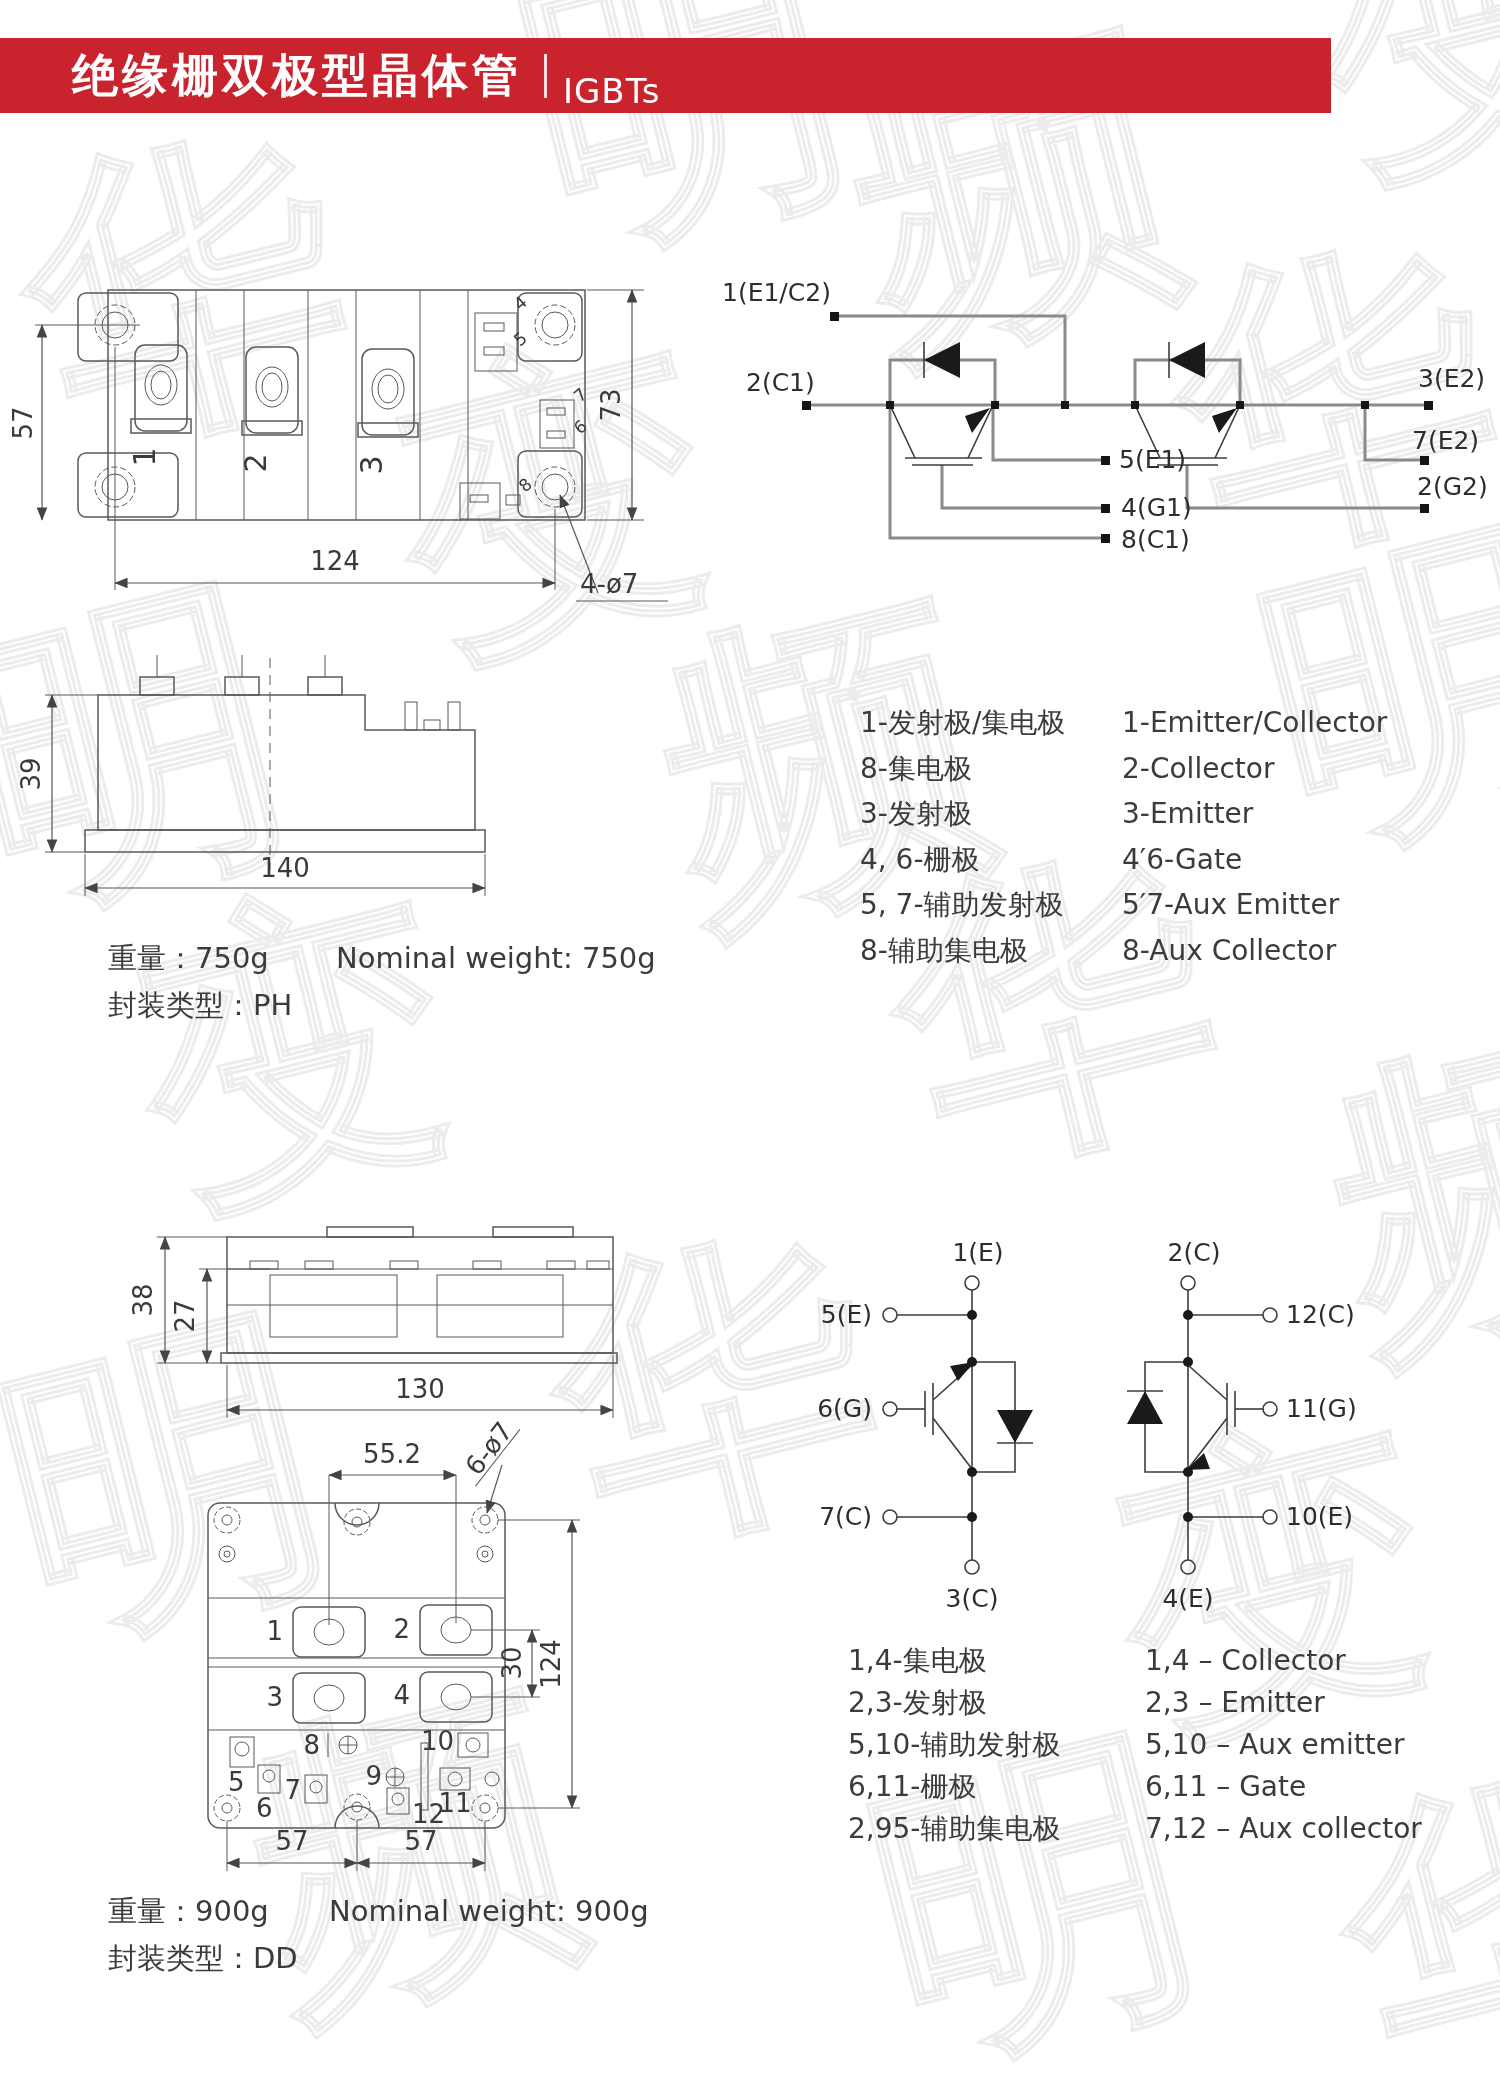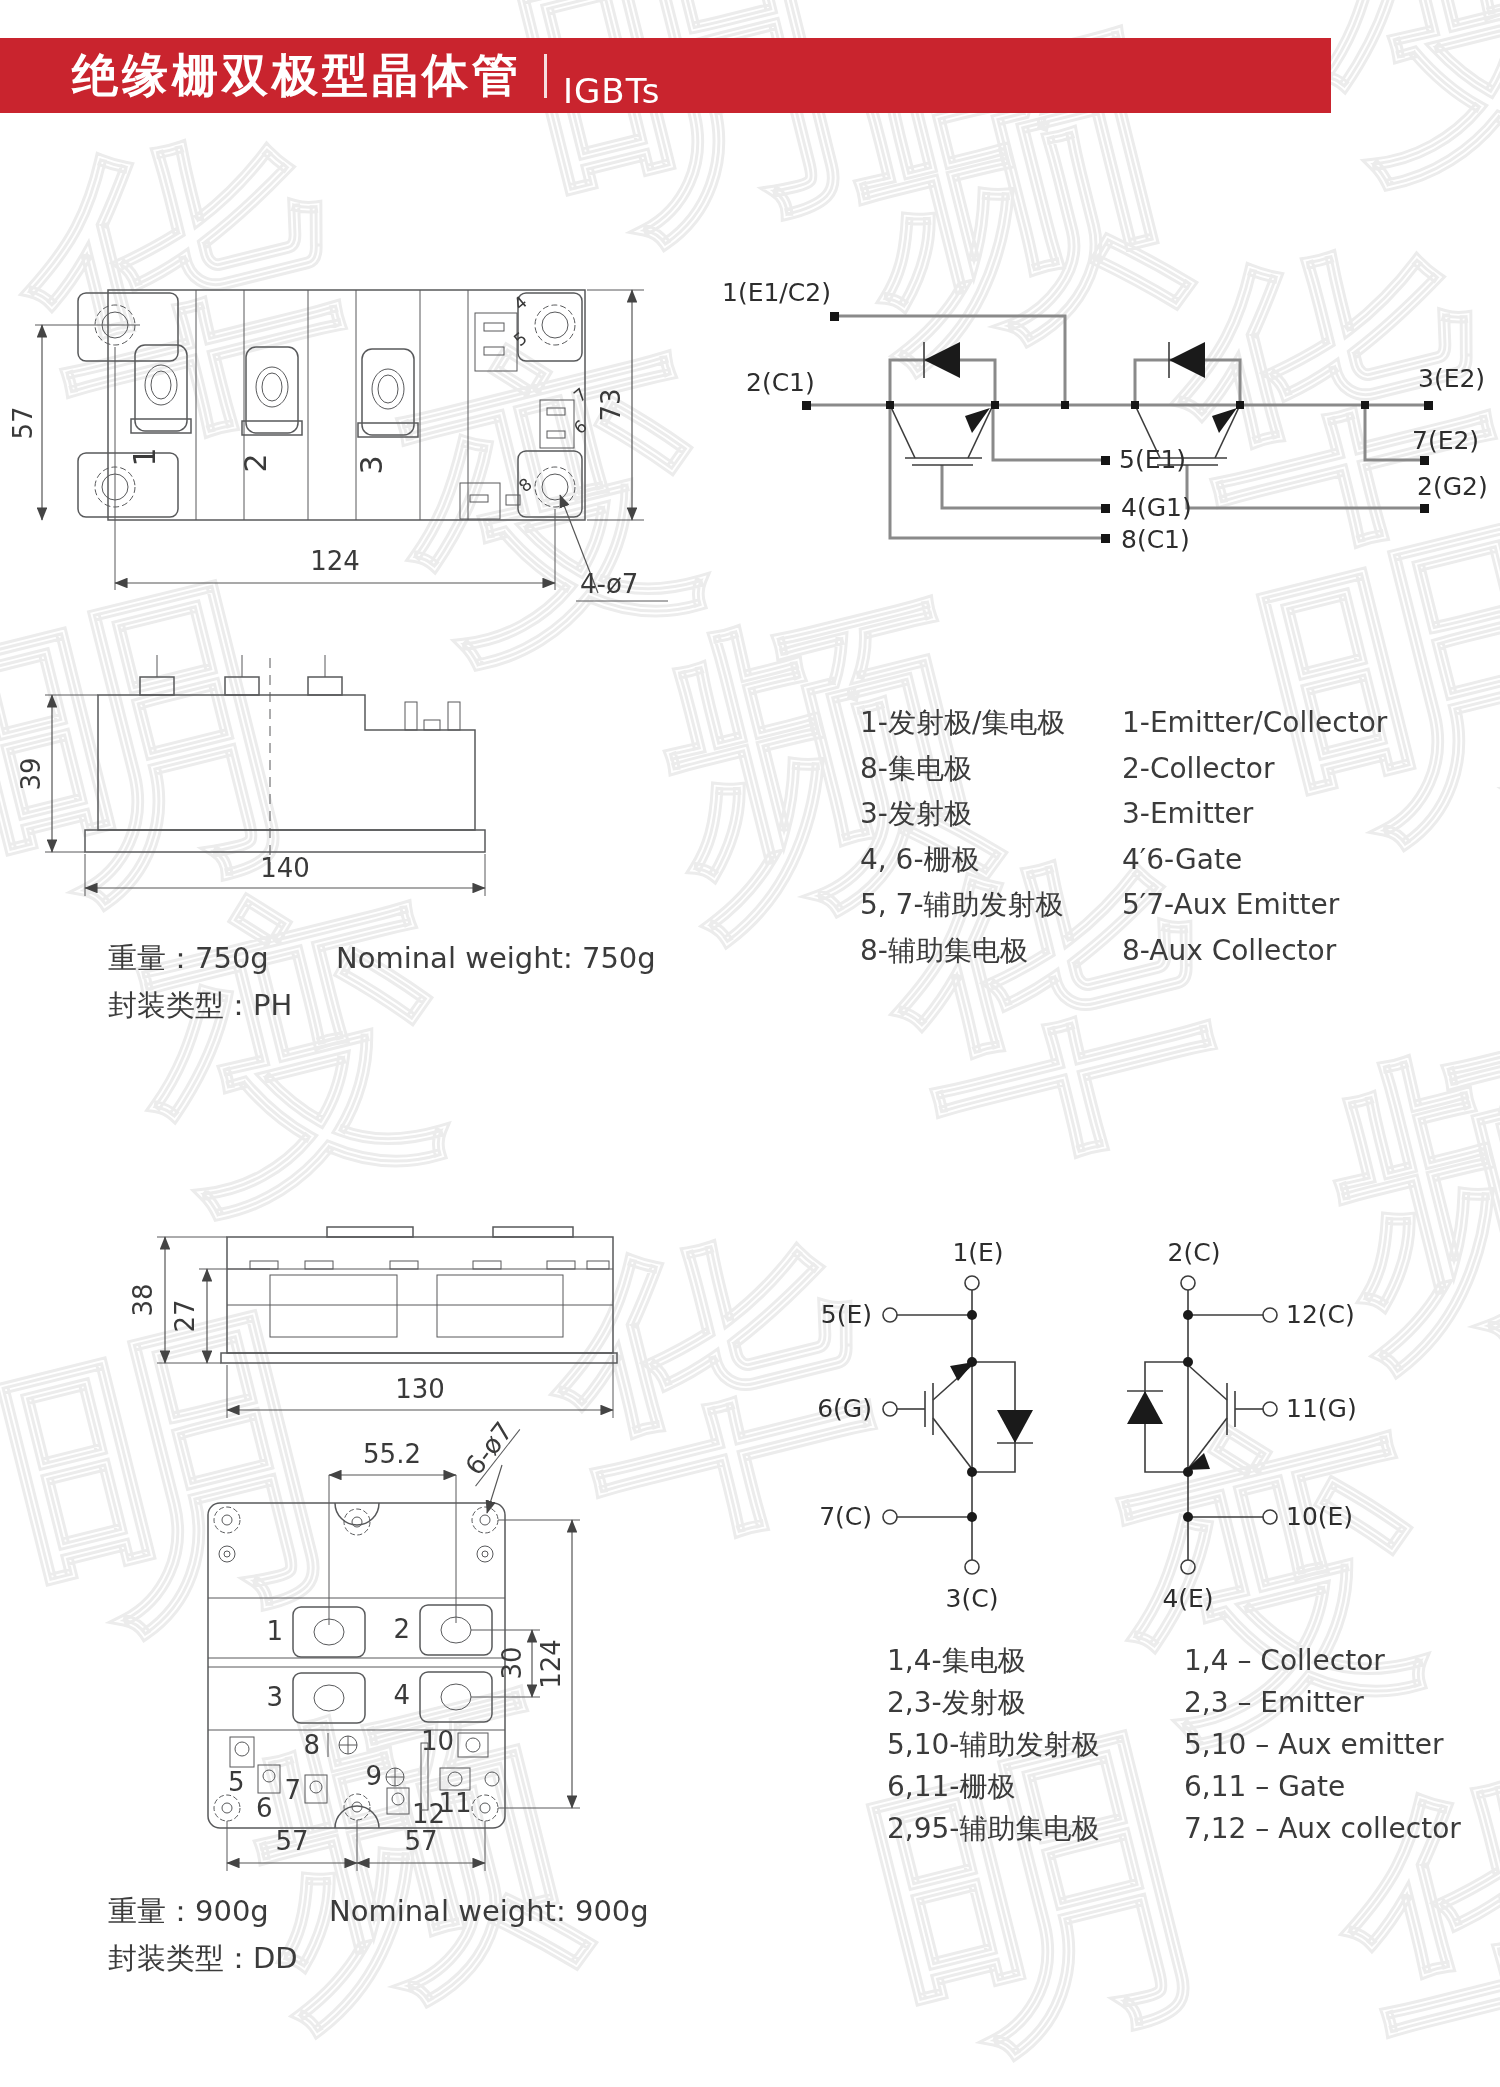--- a/index.html
+++ b/index.html
@@ -6,21 +6,21 @@
   #page{position:relative;width:1500px;height:2087px;background:#fff;overflow:hidden;
         font-family:"DejaVu Sans",sans-serif;}
   .abs{position:absolute;}
   #banner{left:0;top:38px;width:1331px;height:75px;background:#c9242e;
           display:flex;align-items:center;color:#fff;}
   .zh-title{font-size:46px;font-weight:bold;letter-spacing:4px;margin-left:72px;white-space:nowrap;}
   .vdiv{width:3px;height:44px;background:rgba(255,255,255,.85);margin:0 16px 0 22px;}
   .en-title{font-size:34px;letter-spacing:1px;margin-top:30px;}
   .pinlist{font-size:28px;color:#3b3b3b;white-space:nowrap;}
   .pinlist.ph div{line-height:45.5px;}
-  .pinlist.dd div{line-height:42px;margin-left:39px;}
+  .pinlist.dd div{line-height:42px;}
   .wtext{font-size:29px;color:#3b3b3b;white-space:nowrap;margin-left:36px;}
   .wtext div{line-height:47px;}
   svg{overflow:visible;}
   svg text{fill:#3a3a3a;font-family:"DejaVu Sans",sans-serif;}
   .dimtxt{font-size:26px;}
   .lbl{font-size:25px;fill:#2d2d2d;}
   .tnum{font-size:30px;}
   .tiny{font-size:17px;}
   .outline{fill:none;stroke:#58595b;stroke-width:1.5;}
   .thin{fill:none;stroke:#58595b;stroke-width:1;}

